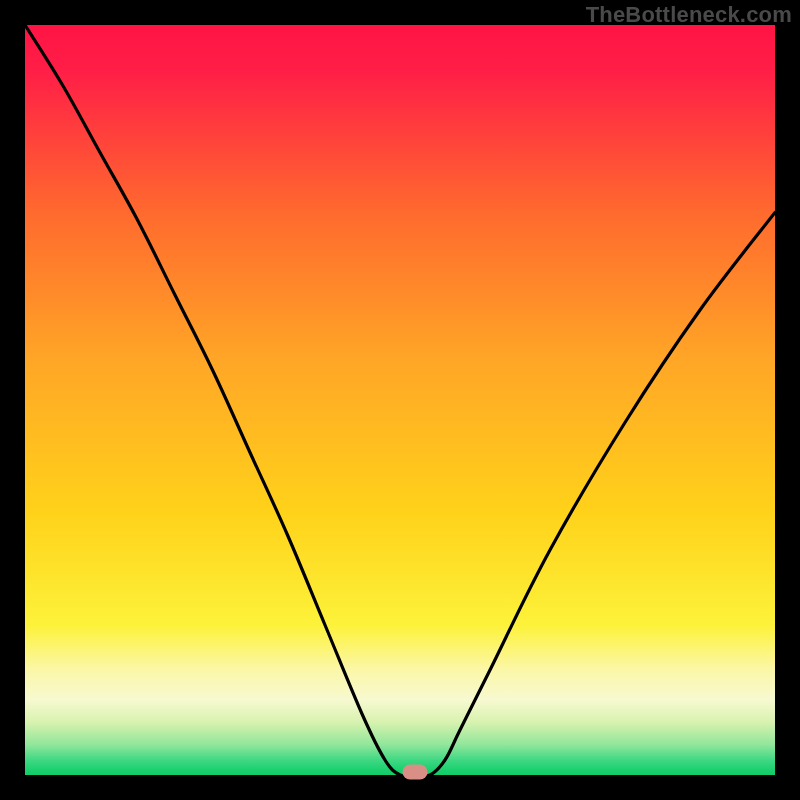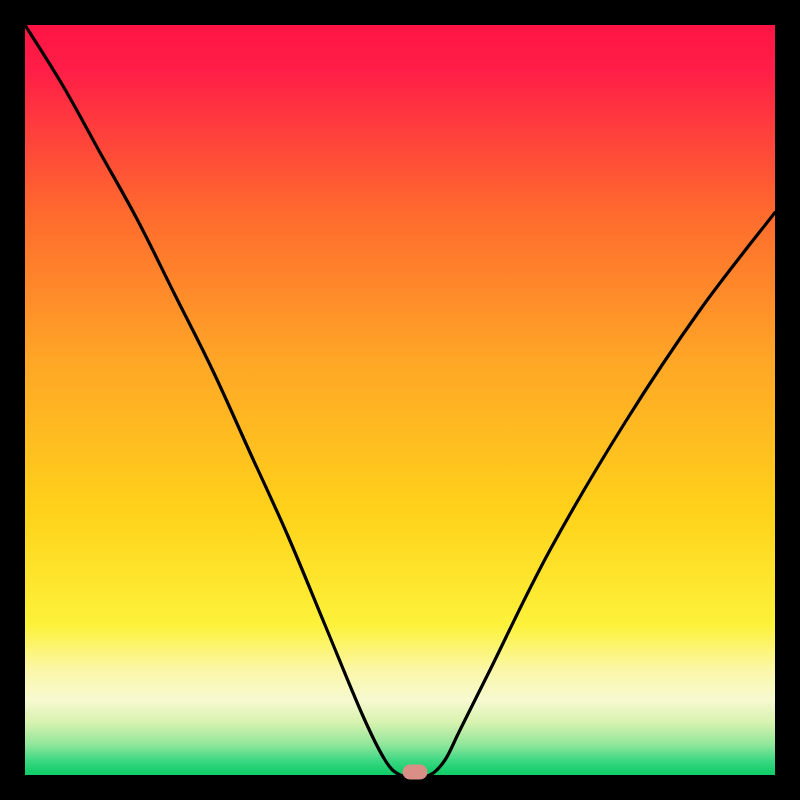--- a/index.html
+++ b/index.html
@@ -46,20 +46,21 @@
     background: #da8f86;
     border-radius: 8px;
     transform: translate(-50%, -50%);
     z-index: 5;
   }
 </style>
 </head>
 <body>
 
 <div class="frame">
+  <div class="watermark">TheBottleneck.com</div>
 
   <div class="plot">
     <svg viewBox="0 0 750 750" preserveAspectRatio="none">
       <defs>
         <linearGradient id="bg-grad" x1="0" y1="0" x2="0" y2="1">
           <stop offset="0%" stop-color="#ff1444"></stop>
           <stop offset="6%" stop-color="#ff1e47"></stop>
           <stop offset="25%" stop-color="#ff6a2e"></stop>
           <stop offset="45%" stop-color="#ffa726"></stop>
           <stop offset="65%" stop-color="#ffd21a"></stop>

